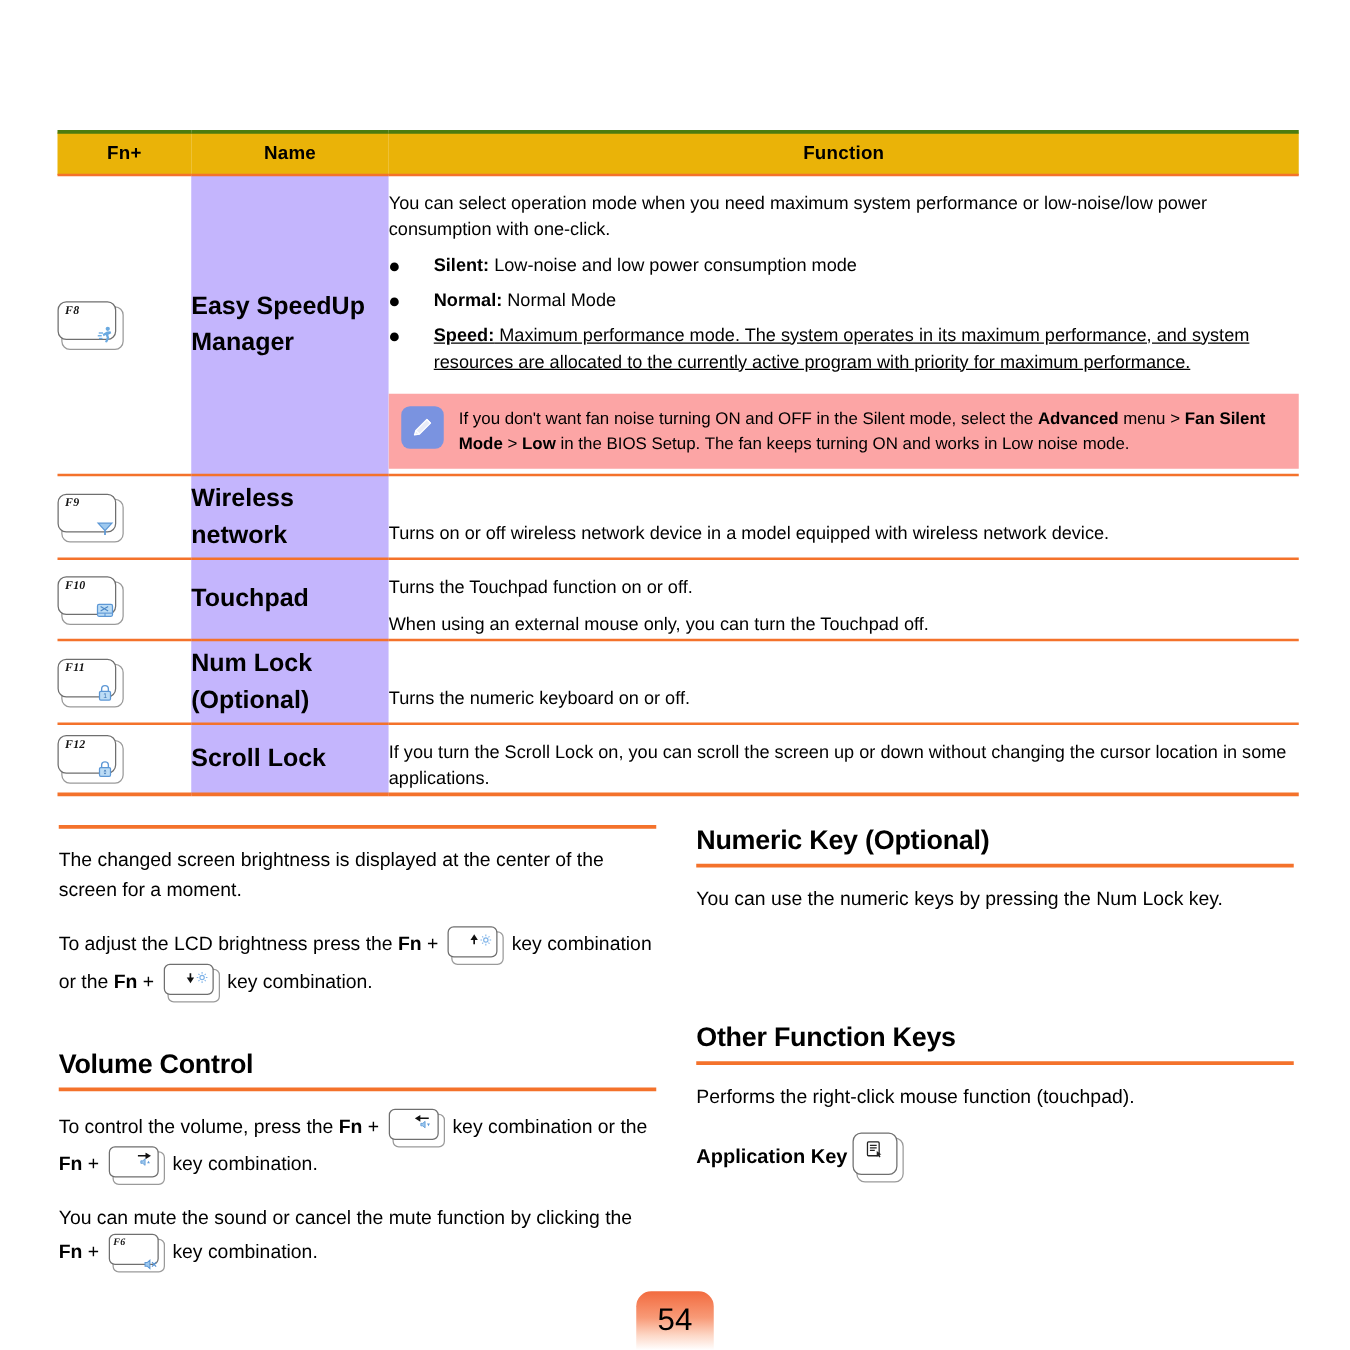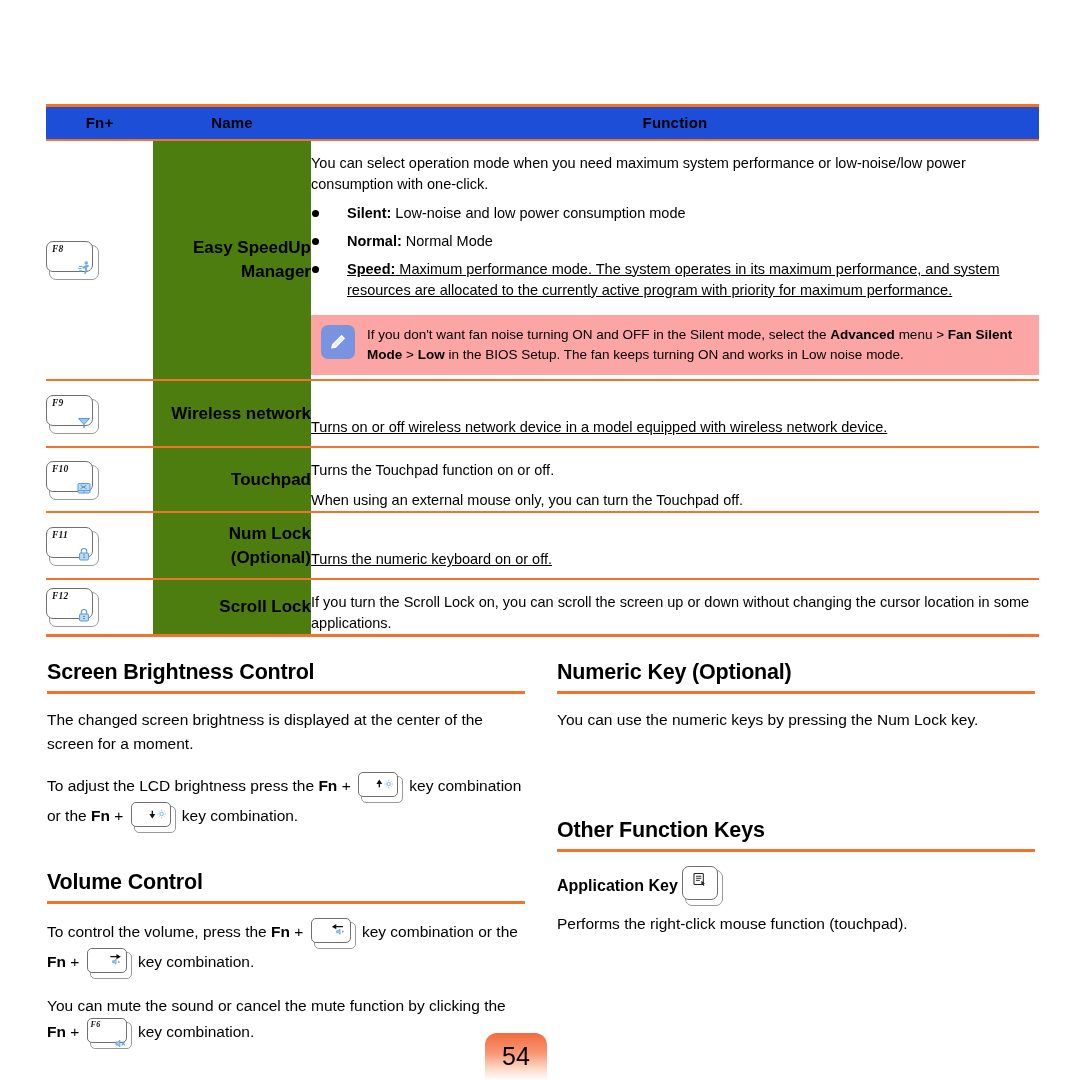--- a/index.html
+++ b/index.html
@@ -29,23 +29,23 @@
     top: 104px;
     width: 993px;
     border-collapse: collapse;
     table-layout: fixed;
   }
   .fn-table td, .fn-table th {
     padding: 0;
     vertical-align: middle;
   }
   .thead-row {
-    background: #1d4ed8;
+    background: #eab308;
     height: 34px;
-    border-top: 3px solid #f97316;
+    border-top: 3px solid #4d7c0f;
     border-bottom: 2px solid #f4722b;
   }
   .th-cell {
     font-size: 15px;
     font-weight: bold;
     text-align: center;
     color: #000;
     letter-spacing: .2px;
   }
   .col-key   { width: 107px; }
@@ -54,36 +54,36 @@
 
   .body-row { border-bottom: 2px solid #f4722b; }
   .body-row:last-child { border-bottom: 3px solid #f4722b; }
 
   .cell-key {
     text-align: left;
     vertical-align: middle;
     background: #ffffff;
   }
   .cell-name {
-    background: #4d7c0f;
-    text-align: right;
-    font-size: 17px;
+    background: #c4b5fd;
+    text-align: left;
+    font-size: 20px;
     font-weight: bold;
     line-height: 1.42;
     vertical-align: middle;
     padding: 6px 4px;
   }
   .cell-func {
     background: #ffffff;
     font-size: 14.5px;
     line-height: 1.45;
     padding: 10px 14px 10px 11px;
     vertical-align: middle;
   }
-  .cell-func.tight { padding-top: 24px; padding-bottom: 8px; text-decoration: underline; }
+  .cell-func.tight { padding-top: 24px; padding-bottom: 8px; }
   .cell-func p { margin: 12px 0 0 0; }
   .cell-func p + p { margin-top: 9px; }
 
   .bullets { margin: 8px 0 0 0; padding: 0; list-style: none; }
   .bullets li {
     position: relative;
     padding-left: 36px;
     margin-bottom: 7px;
     line-height: 1.45;
   }
@@ -221,21 +221,21 @@
   .subhead {
     font-size: 16px;
     font-weight: bold;
     display: inline-block;
     vertical-align: middle;
   }
 
   
   .page-number {
     position: absolute;
-    left: 485px;
+    left: 509px;
     top: 1033px;
     width: 62px;
     height: 47px;
     border-radius: 12px 12px 0 0;
     background: linear-gradient(180deg, #f26b3f 0%, #f89a77 45%, #fdd7c6 75%, #ffffff 100%);
     display: flex;
     align-items: center;
     justify-content: center;
     font-size: 25px;
     color: #000;
@@ -397,21 +397,20 @@
           <p>If you turn the Scroll Lock on, you can scroll the screen up or down without changing the cursor location in some applications.</p>
         </td>
       </tr>
 
     </tbody>
   </table>
 
   <div class="col-left">
 
     <div class="sec">
-      <div class="sec-title">Screen Brightness Control</div>
       <div class="sec-rule"></div>
       <div class="sec-body">
         <p>The changed screen brightness is displayed at the center of the screen for a moment.</p>
         <p><span>To adjust the LCD brightness press the </span><span class="b">Fn</span><span> + </span><span class="keycap inline-k"><span class="kshadow"></span><span class="ktop"></span><span class="kglyph-arrow-top"><svg viewBox="0 0 32 18" width="32" height="12">
                   <path d="M6 14 L6 5 M6 4 L3.4 8 L8.6 8 Z" stroke="#111" stroke-width="2" fill="#111"></path>
                   <circle cx="20" cy="9" r="2.6" fill="none" stroke="#7fb3e8" stroke-width="1.4"></circle>
                   <g stroke="#7fb3e8" stroke-width="1.3">
                     <path d="M20 2.5 L20 4.4 M20 13.6 L20 15.5 M13.6 9 L15.5 9 M24.5 9 L26.4 9 M15.6 4.6 L16.9 5.9 M23.1 12.1 L24.4 13.4 M24.4 4.6 L23.1 5.9 M16.9 12.1 L15.6 13.4"></path>
                   </g>
                 </svg></span></span><span> key combination or the </span><span class="b">Fn</span><span> + </span><span class="keycap inline-k"><span class="kshadow"></span><span class="ktop"></span><span class="kglyph-arrow-top"><svg viewBox="0 0 32 18" width="32" height="12">
@@ -453,28 +452,28 @@
       <div class="sec-rule"></div>
       <div class="sec-body">
         <p>You can use the numeric keys by pressing the Num Lock key.</p>
       </div>
     </div>
 
     <div class="sec" style="margin-top:86px;">
       <div class="sec-title">Other Function Keys</div>
       <div class="sec-rule"></div>
       <div class="sec-body">
+        <p style="margin-top:6px;">Performs the right-click mouse function (touchpad).</p>
         <p><span class="subhead">Application Key</span><span class="appkey"><span class="kshadow"></span><span class="ktop">
                 <span><svg viewBox="0 0 20 20" width="17" height="17">
                     <rect x="3.5" y="3" width="11" height="13" rx="1" fill="#fff" stroke="#222" stroke-width="1.2"></rect>
                     <path d="M5.8 6.2 L12.2 6.2 M5.8 8.6 L12.2 8.6 M5.8 11 L10.4 11" stroke="#222" stroke-width="1.1"></path>
                     <path d="M12.2 11.6 L12.2 17 L13.6 15.6 L14.7 17.6 L15.8 16.9 L14.7 15 L16.6 14.9 Z" fill="#222"></path>
                   </svg></span>
               </span></span></p>
-        <p style="margin-top:6px;">Performs the right-click mouse function (touchpad).</p>
       </div>
     </div>
 
   </div>
 
   <div class="page-number">
     <span>54</span>
   </div>
 
 </div>

